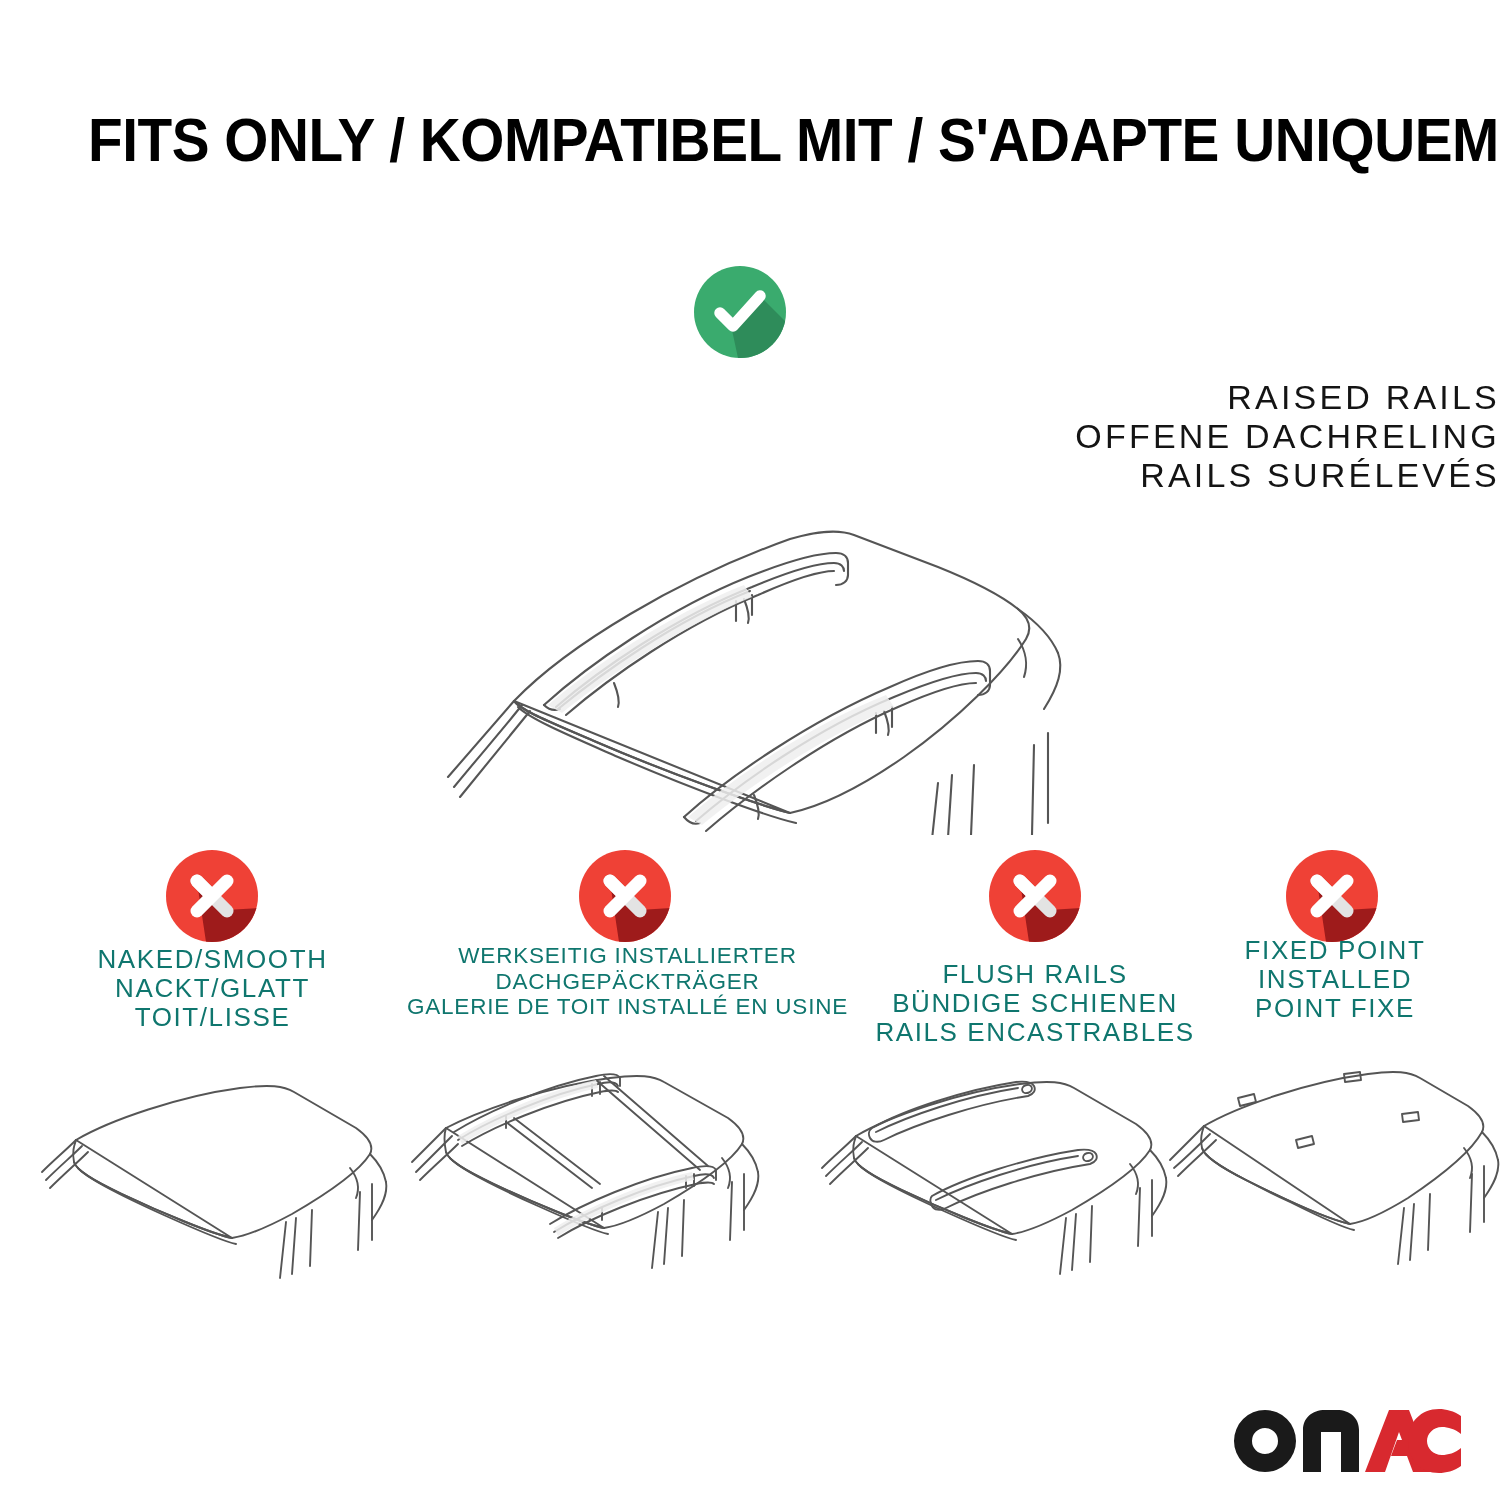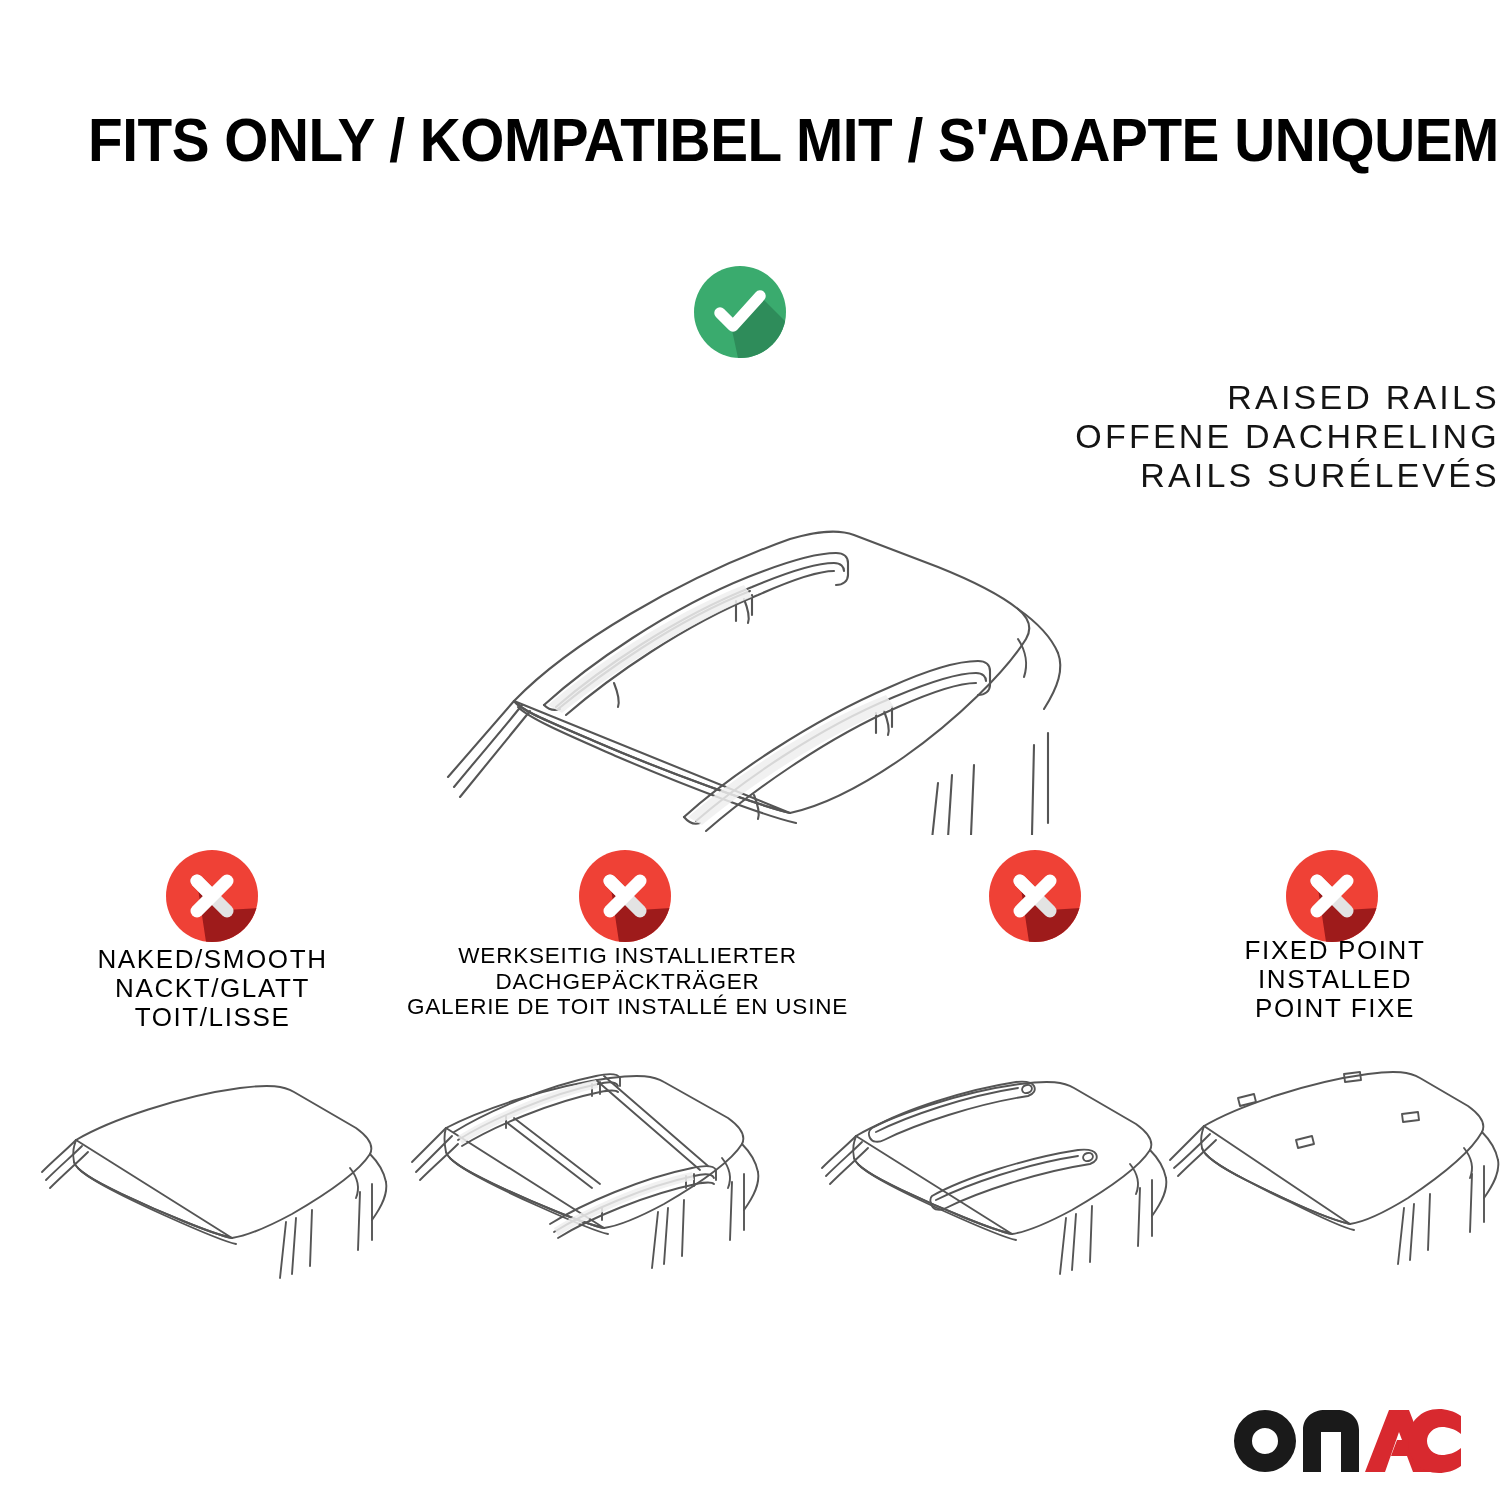--- a/index.html
+++ b/index.html
@@ -33,21 +33,21 @@
   .badge svg{display:block;}
 
   
   .label{
     position:absolute;
     text-align:center;
     font-size:26px;
     font-weight:400;
     letter-spacing:1.6px;
     line-height:29px;
-    color:#000000;
+    color:#0f766e;
     white-space:nowrap;
   }
   .label.small{
     font-size:22.5px;
     line-height:25.5px;
     letter-spacing:0.8px;
   }
   .label-main{
     position:absolute;
     left:0;right:0;
@@ -280,20 +280,25 @@
       <circle cx="46" cy="46" r="46" fill="#ef4136"></circle>
       <g clip-path="url(#clipRed3)">
         <polygon points="31,32 46,46 60,60 92,58 92,92 40,92" fill="#9e1b1b"></polygon>
       </g>
       <path d="M31,31 L61,61" stroke="#e3e3e3" stroke-width="13" stroke-linecap="round" fill="none"></path>
       <path d="M31,61 L61,31" stroke="#ffffff" stroke-width="13" stroke-linecap="round" fill="none"></path>
       <path d="M31,31 L44,44" stroke="#ffffff" stroke-width="13" stroke-linecap="round" fill="none"></path>
     </svg>
   </div>
 
+  <div class="label" style="left:845px;top:960px;width:380px;">
+    <div>FLUSH RAILS</div>
+    <div>BÜNDIGE SCHIENEN</div>
+    <div>RAILS ENCASTRABLES</div>
+  </div>
 
   <div class="illus" style="left:820px;top:1062px;">
     <svg width="400" height="250" viewBox="0 0 400 250">
       <g fill="none" stroke="#555555" stroke-width="1.9" stroke-linecap="round" stroke-linejoin="round">
         <path d="M36,74 C70,54 140,30 200,22 C230,18 244,20 254,26 L316,62 C330,72 334,80 330,88"></path>
         <path d="M330,88 C320,104 290,126 252,148 C226,162 206,170 192,172"></path>
         <path d="M192,172 C172,168 120,146 82,128 C52,114 36,104 34,96 C32,86 34,80 36,74 Z"></path>
         <path d="M34,96 C36,104 52,114 82,128 C120,146 172,168 192,172"></path>
         <path d="M38,102 C46,112 86,132 126,150 C166,168 186,176 196,178"></path>
         <path d="M36,74 C26,84 14,94 2,106"></path>

